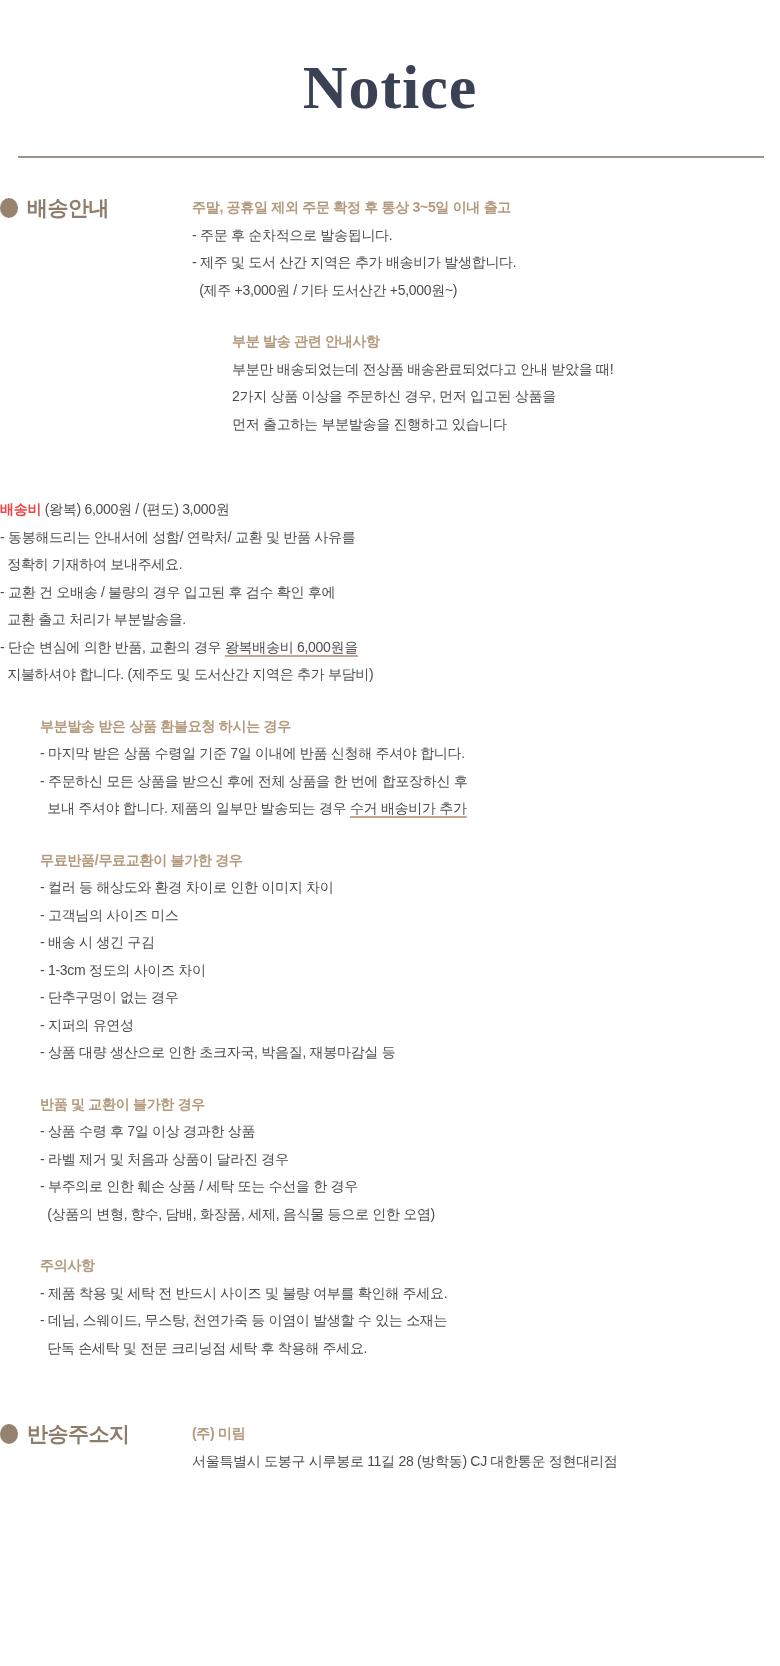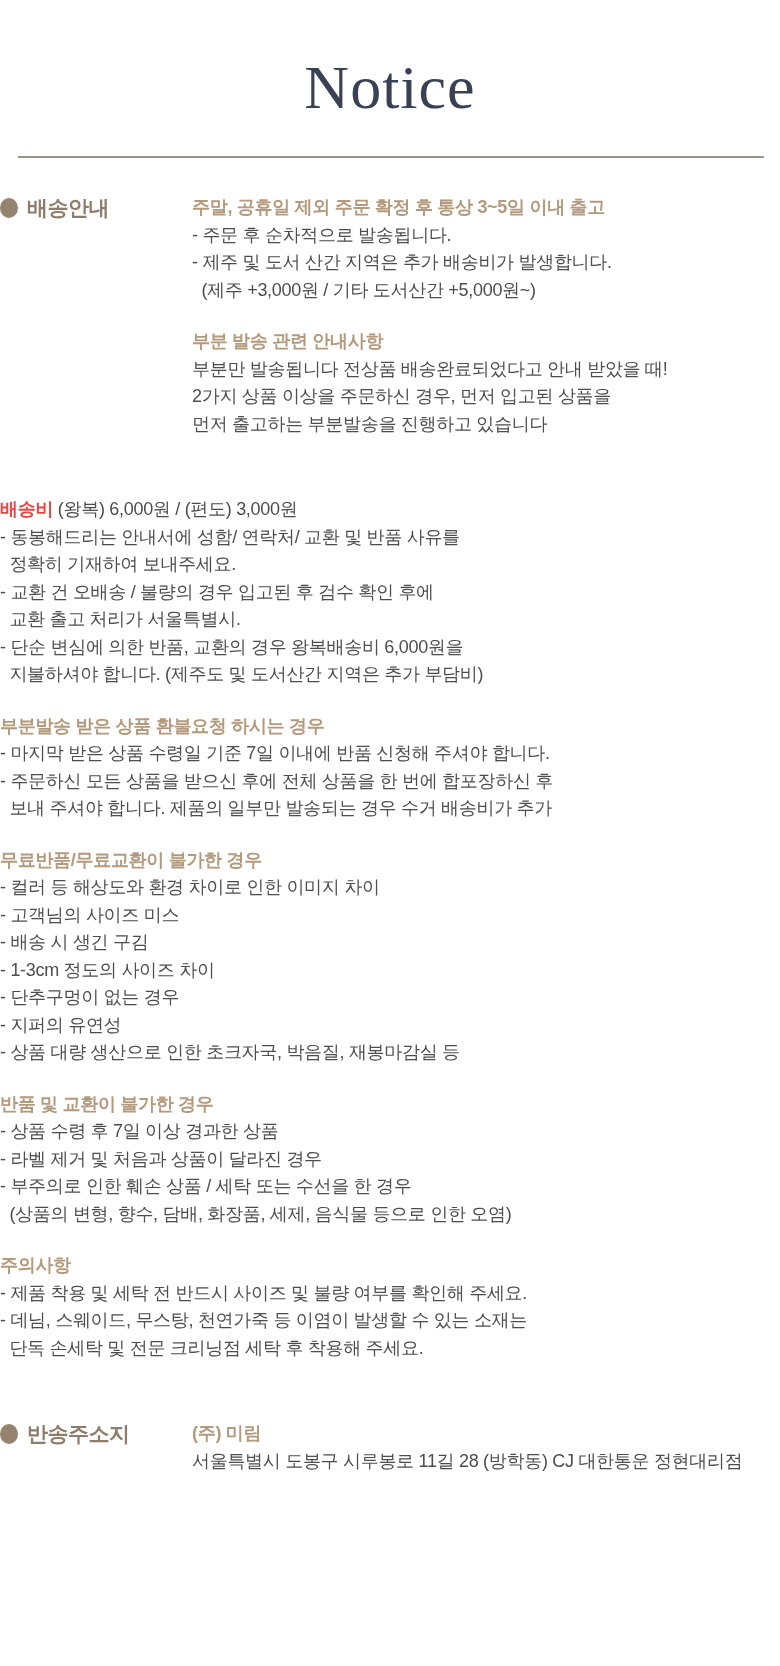--- a/index.html
+++ b/index.html
@@ -13,21 +13,21 @@
     font-family: "Liberation Sans", "DejaVu Sans", sans-serif;
     overflow-x: hidden;
   }
   .page {
     padding-top: 54px;
     padding-bottom: 100px;
   }
   .page-title {
     text-align: center;
     font-family: "Liberation Serif", "DejaVu Serif", serif;
-    font-weight: 400;
+    font-weight: 700;
     font-size: 62px;
     line-height: 66px;
     color: #3a4154;
     letter-spacing: 1px;
     margin: 0;
   }
   .divider {
     height: 2px;
     background: #9b958a;
     border: none;
@@ -62,38 +62,39 @@
     color: #8f7d6b;
     letter-spacing: -0.5px;
     white-space: nowrap;
   }
   .section-content {
     flex: 1 1 auto;
     min-width: 0;
     padding-top: 2px;
   }
   .block { margin: 0; }
-  .block + .block { margin-top: 24px; }
+  .block + .block { margin-top: 24px; margin-left: 40px; }
   .line, .block-heading {
     margin: 0;
-    font-size: 18px;
+    font-size: 14px;
     line-height: 27.5px;
     letter-spacing: -0.3px;
     white-space: pre;
     color: #4d4d4d;
   }
   .block-heading {
     font-weight: 700;
     color: #b49a7d;
   }
   .lead {
     font-weight: 700;
     color: #ef4444;
   }
   .u {
+    text-decoration: underline;
     text-decoration-color: #c9a58d;
     text-underline-offset: 3px;
     text-decoration-thickness: 1.5px;
   }
 </style>
 </head>
 <body>
 
 <div class="page">
   <h1 class="page-title">Notice</h1>
@@ -106,34 +107,34 @@
         </div>
         <div class="section-content">
           <div class="block">
             <p class="block-heading">주말, 공휴일 제외 주문 확정 후 통상 3~5일 이내 출고</p>
             <p class="line">- 주문 후 순차적으로 발송됩니다.</p>
             <p class="line">- 제주 및 도서 산간 지역은 추가 배송비가 발생합니다.</p>
             <p class="line">  (제주 +3,000원 / 기타 도서산간 +5,000원~)</p>
           </div>
           <div class="block">
             <p class="block-heading">부분 발송 관련 안내사항</p>
-            <p class="line">부분만 발송됩니다 전상품 배송완료되었다고 안내 받았을 때!</p>
+            <p class="line">부분만 배송되었는데 전상품 배송완료되었다고 안내 받았을 때!</p>
             <p class="line">2가지 상품 이상을 주문하신 경우, 먼저 입고된 상품을</p>
             <p class="line">먼저 출고하는 부분발송을 진행하고 있습니다</p>
           </div>
         </div>
       </div>
       <div class="section">
         <div class="section-content">
           <div class="block">
             <p class="line"><span class="lead">배송비</span><span> (왕복) 6,000원 / (편도) 3,000원</span></p>
             <p class="line">- 동봉해드리는 안내서에 성함/ 연락처/ 교환 및 반품 사유를</p>
             <p class="line">  정확히 기재하여 보내주세요.</p>
             <p class="line">- 교환 건 오배송 / 불량의 경우 입고된 후 검수 확인 후에</p>
-            <p class="line">  교환 출고 처리가 서울특별시.</p>
+            <p class="line">  교환 출고 처리가 부분발송을.</p>
             <p class="line"><span>- 단순 변심에 의한 반품, 교환의 경우 </span><span class="u">왕복배송비 6,000원을</span></p>
             <p class="line">  지불하셔야 합니다. (제주도 및 도서산간 지역은 추가 부담비)</p>
           </div>
           <div class="block">
             <p class="block-heading">부분발송 받은 상품 환불요청 하시는 경우</p>
             <p class="line">- 마지막 받은 상품 수령일 기준 7일 이내에 반품 신청해 주셔야 합니다.</p>
             <p class="line">- 주문하신 모든 상품을 받으신 후에 전체 상품을 한 번에 합포장하신 후</p>
             <p class="line"><span>  보내 주셔야 합니다. 제품의 일부만 발송되는 경우 </span><span class="u">수거 배송비가 추가</span></p>
           </div>
           <div class="block">

